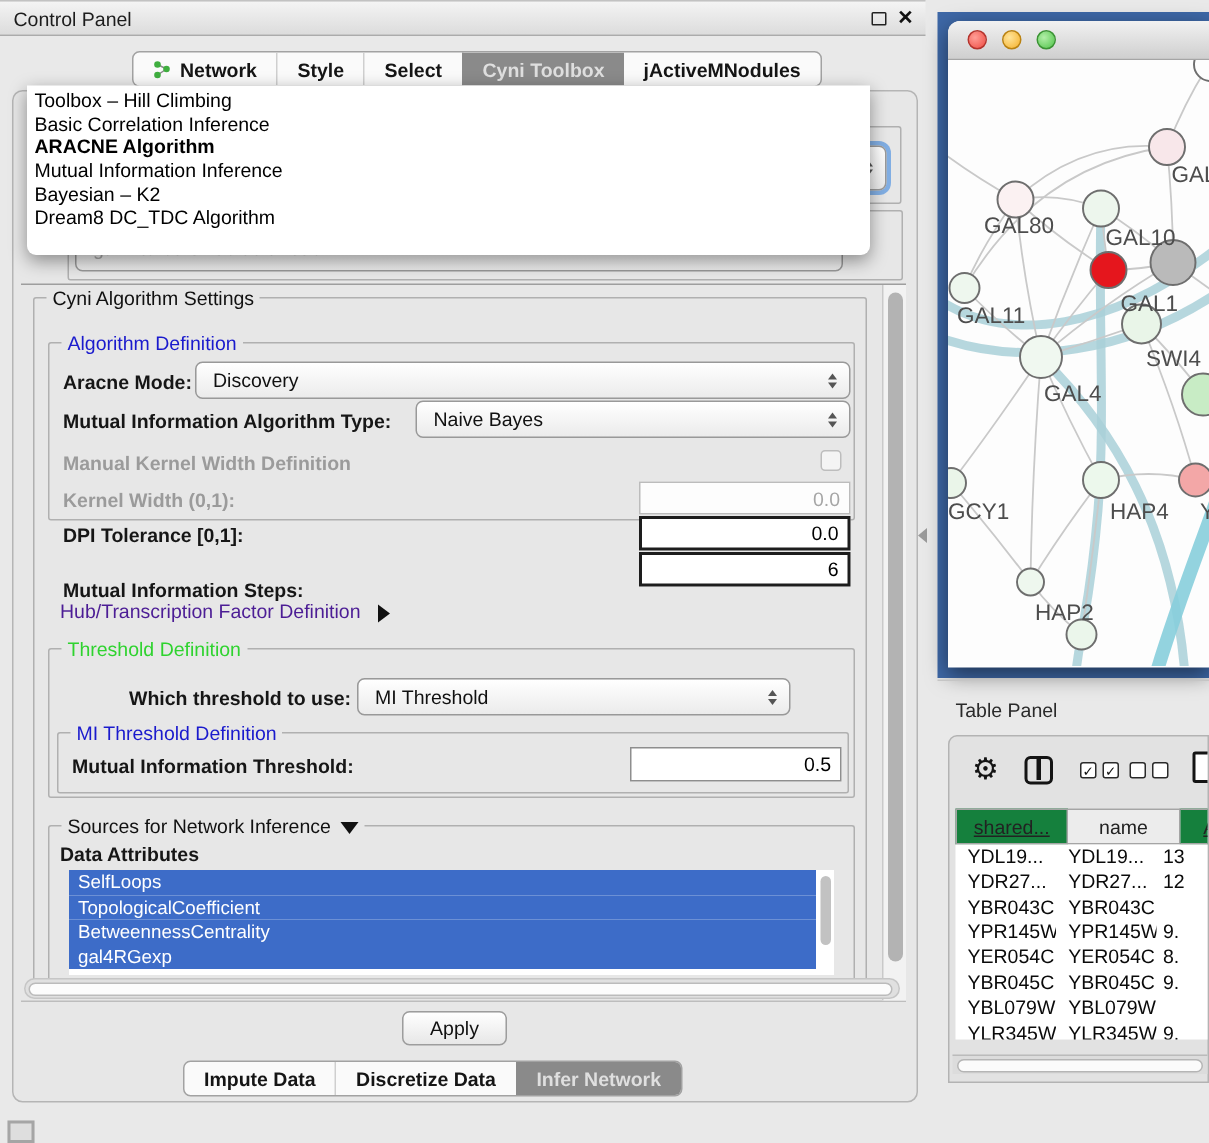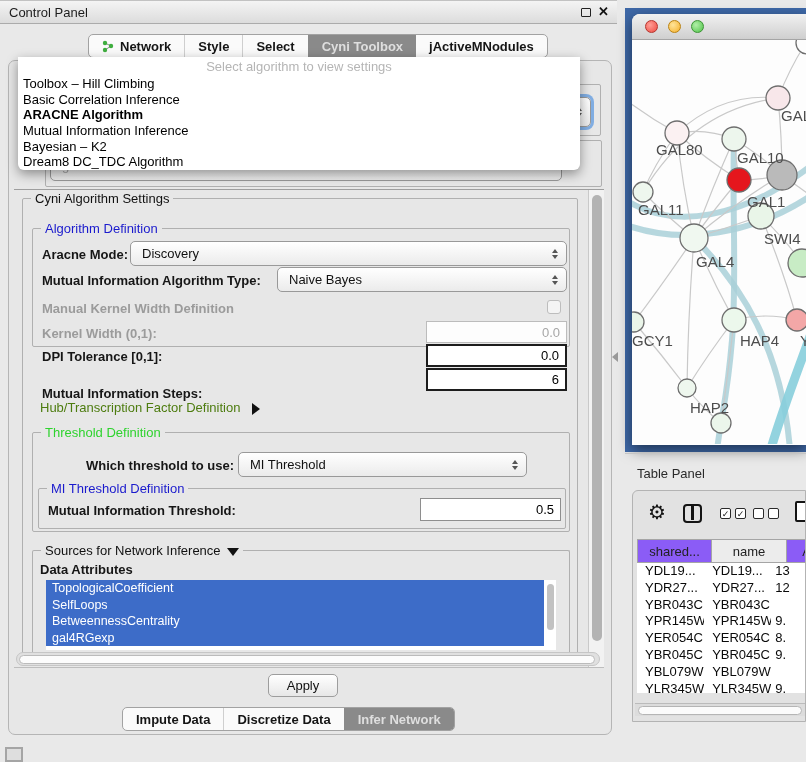--- a/index.html
+++ b/index.html
@@ -144,21 +144,21 @@
     font-size:9px; line-height:10px; text-align:center; color:#111; background:#fff; }
   #checked-pair { left:87px; }
   #unchecked-pair { left:120px; }
   #file-ico { position:absolute; left:162px; top:10px; width:16px; height:21px;
     border:2px solid #141414; border-radius:2px; background:#fff; }
 
   #tbl-header { position:absolute; left:4px; top:48px; height:24px; display:flex; }
   #tbl-header .hc { border:1px solid #a5a5a5; border-left:none; display:flex;
     align-items:center; justify-content:center; color:#222; background:#ececec; overflow:hidden; }
   #tbl-header .hc:first-child { border-left:1px solid #a5a5a5; }
-  #tbl-header .hc.blue { background:#8b5cf6; }
+  #tbl-header .hc.blue { background:#15803d;text-decoration:underline; }
   #tbl-body { position:absolute; left:4px; top:72px; width:170px; height:130px;
     background:#fff; overflow:hidden; }
   .trow { display:flex; height:16.8px; line-height:16.8px; }
   .trow .tc { overflow:hidden; white-space:nowrap; padding-left:8px; color:#0a0a0a; }
   #tbl-hscroll { position:absolute; left:2px; top:212px; width:172px; height:13px;
     background:#dcdcdc; border-top:1px solid #bbb; }
   #tbl-hscroll .thumb { position:absolute; left:3px; top:2px; width:164px; height:9px;
     background:#fbfbfb; border:1px solid #b5b5b5; border-radius:5px; }
 </style>
 </head>
@@ -205,21 +205,20 @@
       <i class="t-up"></i>
       <i class="t-dn"></i>
     </span>
 </div>
 <div class="gbox" id="gb-hidden2"></div>
 <div class="combo" id="combo-gray">
   <span>gal-filtered sif default node</span>
 </div>
 
 <div class="abs" id="algo-popup">
-  <div class="prompt">Select algorithm to view settings</div>
   <div id="dropdown-items">
       <div class="item">Toolbox – Hill Climbing</div>
       <div class="item">Basic Correlation Inference</div>
       <div class="item bold">ARACNE Algorithm</div>
       <div class="item">Mutual Information Inference</div>
       <div class="item">Bayesian – K2</div>
       <div class="item">Dream8 DC_TDC Algorithm</div>
     </div>
 </div>
 
@@ -254,21 +253,21 @@
 </div>
 <span class="lbl dis" style="left:42px; top:301px;">Manual Kernel Width Definition</span>
 <span class="cbx" style="left:547px; top:300px;"></span>
 <span class="lbl dis" style="left:42px; top:326px;">Kernel Width (0,1):</span>
 <input class="num dis" style="left: 426px; top: 321px; width: 141px; height: 22px;" value="0.0">
 <span class="lbl" style="left:42px; top:349px;">DPI Tolerance [0,1]:</span>
 <input class="num" style="left: 426px; top: 344px; width: 141px; height: 23px;" value="0.0">
 <span class="lbl" style="left:42px; top:386px;">Mutual Information Steps:</span>
 <input class="num" style="left: 426px; top: 368px; width: 141px; height: 23px;" value="6">
 
-<span class="abs" style="left:40px; top:400px; color:#4d7c0f;">
+<span class="abs" style="left:40px; top:400px; color:#4c1d95;">
   <span>Hub/Transcription Factor Definition</span>
   <i class="tri-right"></i>
 </span>
 
 <div class="gbox" style="left:32px; top:432px; width:538px; height:100px;">
   <span class="gb-title sect-green">Threshold Definition</span>
 </div>
 <span class="lbl" style="left:86px; top:458px;">Which threshold to use:</span>
 <div class="combo" style="left:238px; top:452px; width:289px; height:25px;">
   <span>MI Threshold</span>
@@ -282,22 +281,22 @@
 </div>
 <span class="lbl" style="left:48px; top:503px;">Mutual Information Threshold:</span>
 <input class="num" style="left: 420px; top: 498px; width: 141px; height: 23px; border-width: 1px; border-color: rgb(142, 142, 142);" value="0.5">
 
 <div class="gbox" style="left:32px; top:550px; width:538px; height:107px; border-bottom:none;">
   <span class="gb-title"><span>Sources for Network Inference</span><i class="tri-down"></i></span>
 </div>
 <span class="lbl" style="left:40px; top:562px;">Data Attributes</span>
 <div class="abs" id="sources-list">
 
-<div class="li">TopologicalCoefficient</div>
-    <div class="li">SelfLoops</div>
+<div class="li">SelfLoops</div>
+    <div class="li">TopologicalCoefficient</div>
     <div class="li">BetweennessCentrality</div>
     <div class="li">gal4RGexp</div>
     <div id="list-vscroll"></div>
   </div>
 
 <div class="abs" id="hscroll">
     <div class="thumb"></div>
   </div>
 
 <div class="abs" id="apply-btn">

